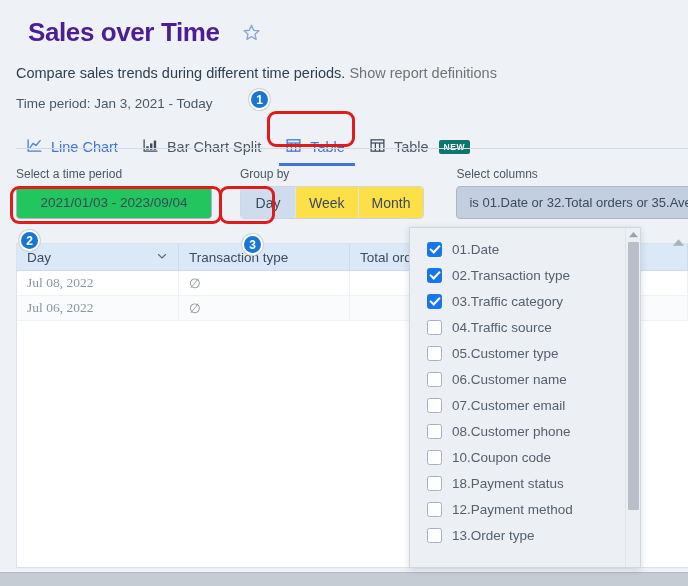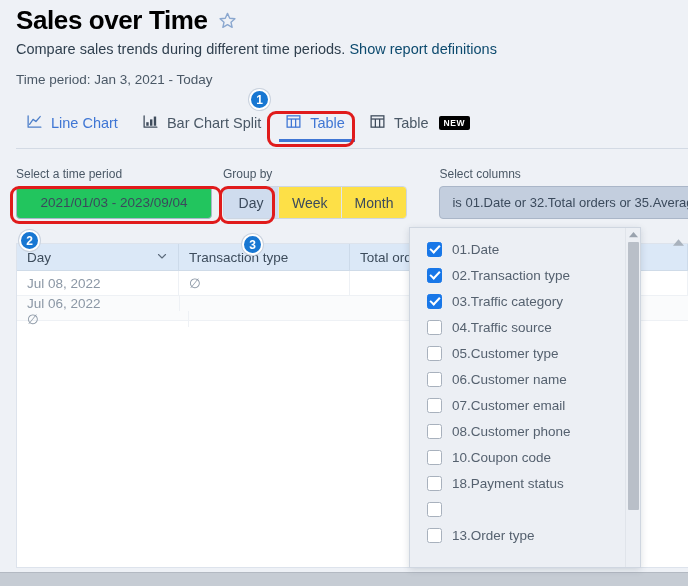--- a/index.html
+++ b/index.html
@@ -11,27 +11,27 @@
     color: #2d3a4a;
     overflow: hidden;
     position: relative;
   }
 
   
   .page-head { padding: 6px 0 0 16px; }
   .title-row { display: flex; align-items: center; gap: 10px; }
   .page-title {
     font-size: 26px; font-weight: bold; letter-spacing: -0.4px;
-    color: #000000; line-height: 1.15; margin: 0;
+    color: #4c1d95; line-height: 1.15; margin: 12px;
   }
   .star-icon { display: block; margin-top: 4px; }
   .subtitle {
     margin-top: 4px; font-size: 14.5px; color: #30404f; line-height: 1.3;
   }
-  .link { color: #0c4a6e; cursor: pointer; }
+  .link { color: #737373; cursor: pointer; }
   .time-period {
     margin-top: 13px; font-size: 13.5px; color: #4a5866;
   }
 
   
   .tabs {
     margin-top: 20px; margin-left: 16px;
     display: flex; align-items: flex-end; gap: 0px;
     position: relative;
   }
@@ -44,21 +44,21 @@
   .tab.accent-text { color: #3f76d4; }
   .tab.selected {
     color: #3f76d4;
   }
   .tab.selected::after {
     content: ""; position: absolute; left: 4px; right: 4px; bottom: 0;
     height: 2.5px; background: #3f76d4;
   }
   .tab-icon { flex: 0 0 auto; display: block; }
   .new-badge {
-    background: #000000; color: #fff; font-size: 8.5px; font-weight: bold;
+    background: #0f766e; color: #fff; font-size: 8.5px; font-weight: bold;
     letter-spacing: 0.6px; padding: 2px 5px 2px 5px; border-radius: 2px;
     margin-left: 2px;
   }
   .tabs-rule {
     position: absolute; left: 16px; right: 0; top: 148px;
     height: 1px; background: #d3dae4;
   }
 
   
   .redbox {
@@ -82,21 +82,21 @@
   }
   .ctrl-label {
     font-size: 12px; color: #4a5866; margin-bottom: 5px; display: block;
   }
   .field-date {
     width: 196px; height: 33px; background: #22c55e;
     border: 1px solid #aab6c8; border-radius: 4px;
     display: flex; align-items: center; justify-content: center;
     font-size: 13.5px; color: #3b4a5c; cursor: pointer;
   }
-  .group-wrap { margin-left: 11px; }
+  .group-wrap { margin-left: 28px; }
   .seg {
     display: flex; height: 33px;
     border: 1px solid #cdd6e2; border-radius: 4px; overflow: hidden;
     background: #fff;
   }
   .seg-btn {
     min-width: 55px; padding: 0 13px;
     display: flex; align-items: center; justify-content: center;
     font-size: 14px; color: #3b4a5c; background: #fde047;
     border-right: 1px solid #dfe5ed; cursor: pointer;
@@ -125,23 +125,23 @@
   .th {
     display: flex; align-items: center; font-size: 13.5px; color: #3d4c5c;
     padding: 0 10px; border-right: 1px solid #ccdaea; white-space: nowrap;
     cursor: pointer;
   }
   .th.c1 { width: 163px; justify-content: space-between; }
   .th.c2 { width: 172px; }
   .th.c3 { width: 180px; }
   .th.c4 { width: 160px; }
   .tr {
-    display: flex; height: 25px; border-bottom: 1px solid #eef1f5;
-  }
-  .tr.alt { background: #fafbfc; flex-direction: column; }
+    display: flex; height: 25px; border-bottom: 1px solid #eef1f5; font-family: Liberation Serif, serif;
+  }
+  .tr.alt { background: #fafbfc; }
   .td {
     display: flex; align-items: center; font-size: 13.5px; color: #8b97a5;
     padding: 0 10px; border-right: 1px solid #eef1f5; white-space: nowrap;
   }
   .td.c1 { width: 163px; }
   .td.c2 { width: 172px; }
   .td.c3 { width: 180px; }
   .td.c4 { width: 160px; }
 
   
@@ -362,20 +362,21 @@
     <div class="dd-item">
       <span class="cbox"></span>
       <span>10.Coupon code</span>
     </div>
     <div class="dd-item">
       <span class="cbox"></span>
       <span>18.Payment status</span>
     </div>
     <div class="dd-item">
       <span class="cbox"></span>
+      <span>12.Payment method</span>
     </div>
     <div class="dd-item">
       <span class="cbox"></span>
       <span>13.Order type</span>
     </div>
 
   </div>
 
   <div class="dd-scroll">
     <div class="dd-scroll-arrow">

